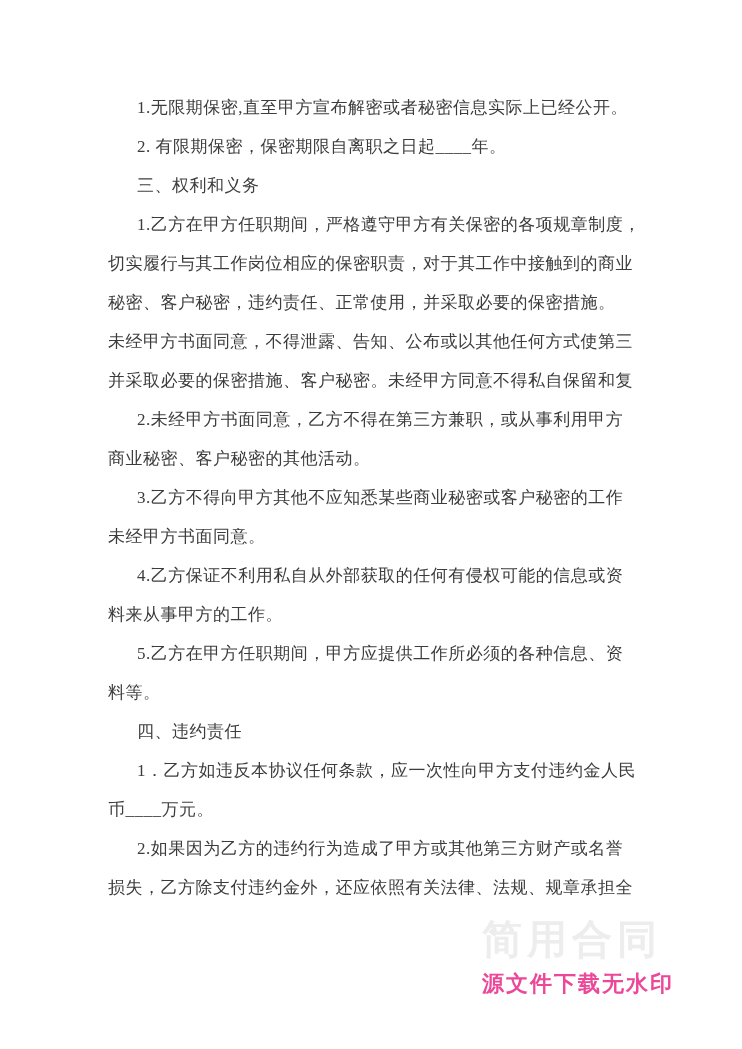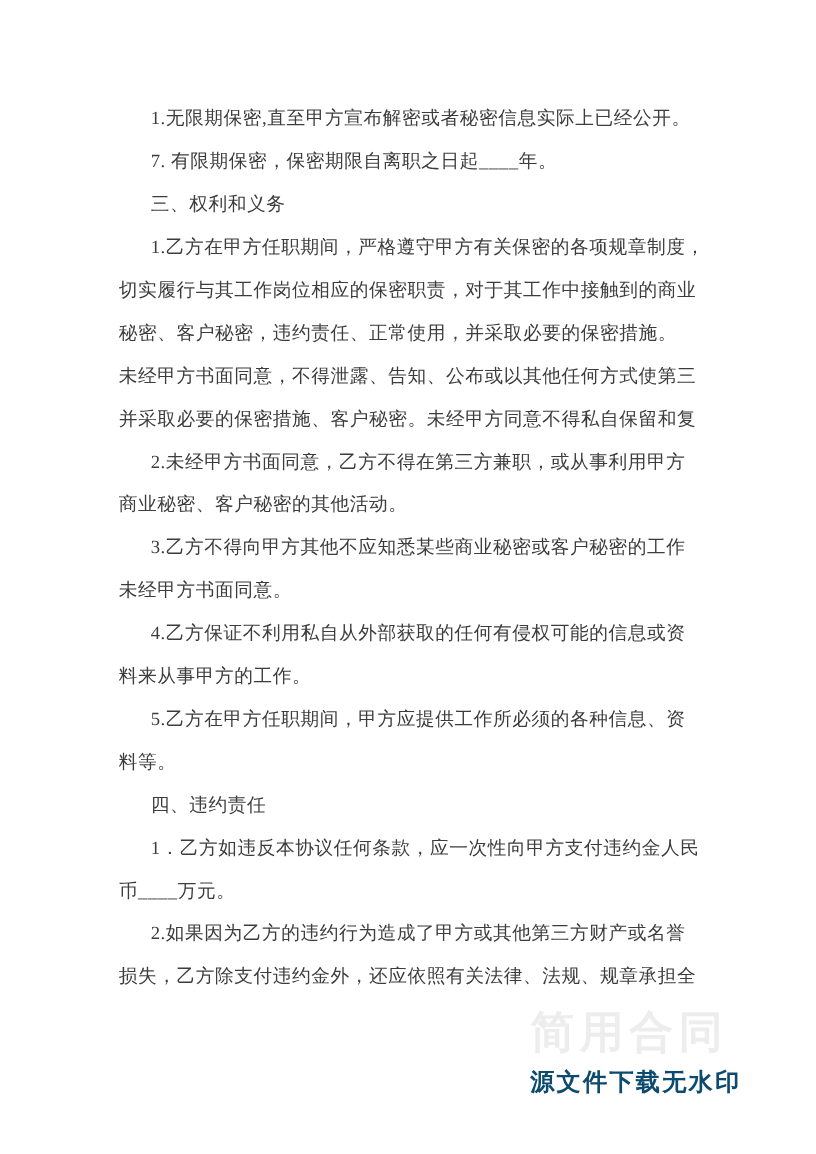--- a/index.html
+++ b/index.html
@@ -53,21 +53,21 @@
     color: #d6d6d6;
     margin-top: 9px;
   }
 </style>
 </head>
 <body>
 
 <div class="page">
   <div class="doc-body" style="color: rgb(60, 60, 60);">
       <div class="line indent">1.无限期保密,直至甲方宣布解密或者秘密信息实际上已经公开。</div>
-      <div class="line indent">7. 有限期保密，保密期限自离职之日起____年。</div>
+      <div class="line indent">2. 有限期保密，保密期限自离职之日起____年。</div>
       <div class="line indent">三、权利和义务</div>
       <div class="line indent">1.乙方在甲方任职期间，严格遵守甲方有关保密的各项规章制度，</div>
       <div class="line">切实履行与其工作岗位相应的保密职责，对于其工作中接触到的商业</div>
       <div class="line">秘密、客户秘密，违约责任、正常使用，并采取必要的保密措施。</div>
       <div class="line">未经甲方书面同意，不得泄露、告知、公布或以其他任何方式使第三</div>
       <div class="line">并采取必要的保密措施、客户秘密。未经甲方同意不得私自保留和复</div>
       <div class="line indent">2.未经甲方书面同意，乙方不得在第三方兼职，或从事利用甲方</div>
       <div class="line">商业秘密、客户秘密的其他活动。</div>
       <div class="line indent">3.乙方不得向甲方其他不应知悉某些商业秘密或客户秘密的工作</div>
       <div class="line">未经甲方书面同意。</div>
@@ -76,15 +76,15 @@
       <div class="line indent">5.乙方在甲方任职期间，甲方应提供工作所必须的各种信息、资</div>
       <div class="line">料等。</div>
       <div class="line indent">四、违约责任</div>
       <div class="line indent">1．乙方如违反本协议任何条款，应一次性向甲方支付违约金人民</div>
       <div class="line">币____万元。</div>
       <div class="line indent">2.如果因为乙方的违约行为造成了甲方或其他第三方财产或名誉</div>
       <div class="line">损失，乙方除支付违约金外，还应依照有关法律、法规、规章承担全</div>
     </div>
   <div class="watermark">
     <div class="wm-brand" style="color: rgb(237, 237, 237);">简用合同</div>
-    <div class="wm-tagline" style="color: #0c4a6e;">源文件下载无水印</div>
+    <div class="wm-tagline" style="color: #ec4899;">源文件下载无水印</div>
   </div>
 </div>
 
 </body></html>

